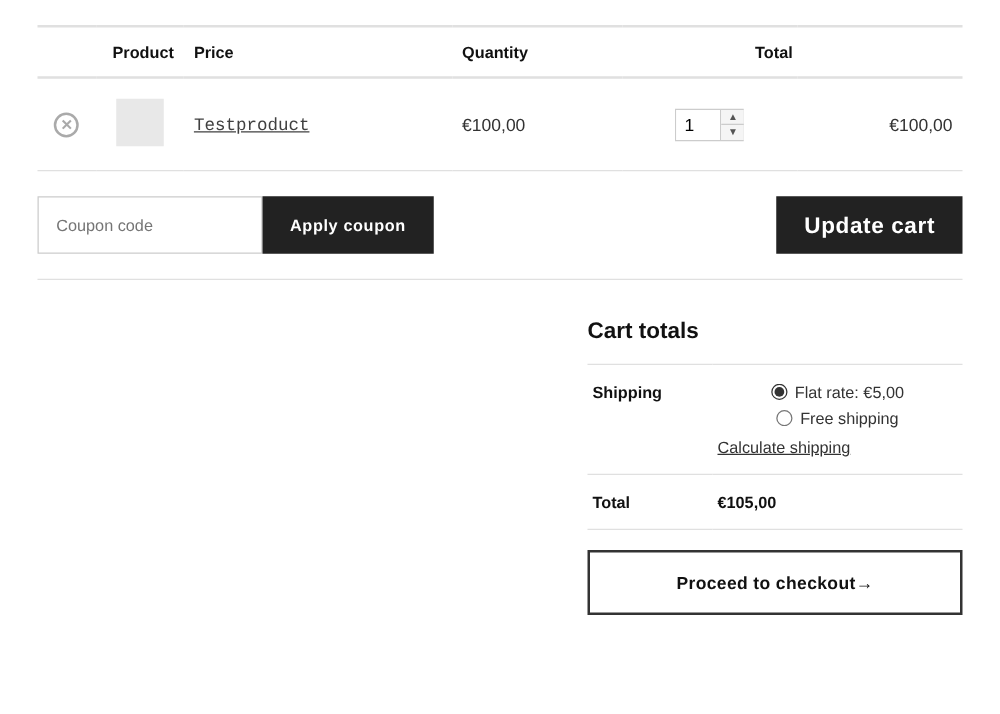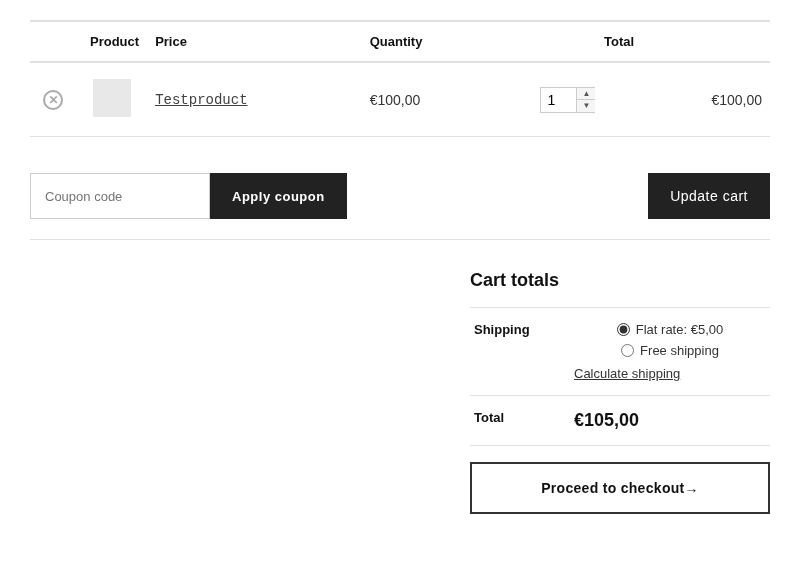--- a/index.html
+++ b/index.html
@@ -22,21 +22,21 @@
       font-weight: 700;
       letter-spacing: 2px;
       color: #111;
       margin-bottom: 20px;
     }
 
     
     .cart-table {
       width: 100%;
       border-collapse: collapse;
-      margin-bottom: 16px;
+      margin-bottom: 0;
     }
 
     .cart-table thead tr {
       border-top: 2px solid #e0e0e0;
       border-bottom: 2px solid #e0e0e0;
     }
 
     .cart-table th {
       padding: 12px 8px;
       text-align: left;
@@ -173,22 +173,22 @@
       cursor: pointer;
       height: 46px;
       letter-spacing: 0.5px;
     }
 
     .update-cart-btn {
       background: #222;
       color: #fff;
       border: none;
       padding: 10px 22px;
-      font-size: 14px;
-      font-weight: 400;
+      font-size: 18px;
+      font-weight: 700;
       cursor: pointer;
       height: 46px;
       margin-left: auto;
       letter-spacing: 0.5px;
     }
 
     
     .cart-totals-section {
       display: flex;
       justify-content: flex-end;
@@ -259,21 +259,21 @@
       display: block;
       margin-top: 8px;
       color: #333;
       text-decoration: underline;
       font-size: 13px;
       cursor: pointer;
     }
 
     .total-amount {
       font-weight: 700;
-      font-size: 18px;
+      font-size: 13px;
       color: #111;
     }
 
     
     .checkout-btn {
       display: block;
       width: 100%;
       border: 2px solid #333;
       background: #fff;
       color: #111;

